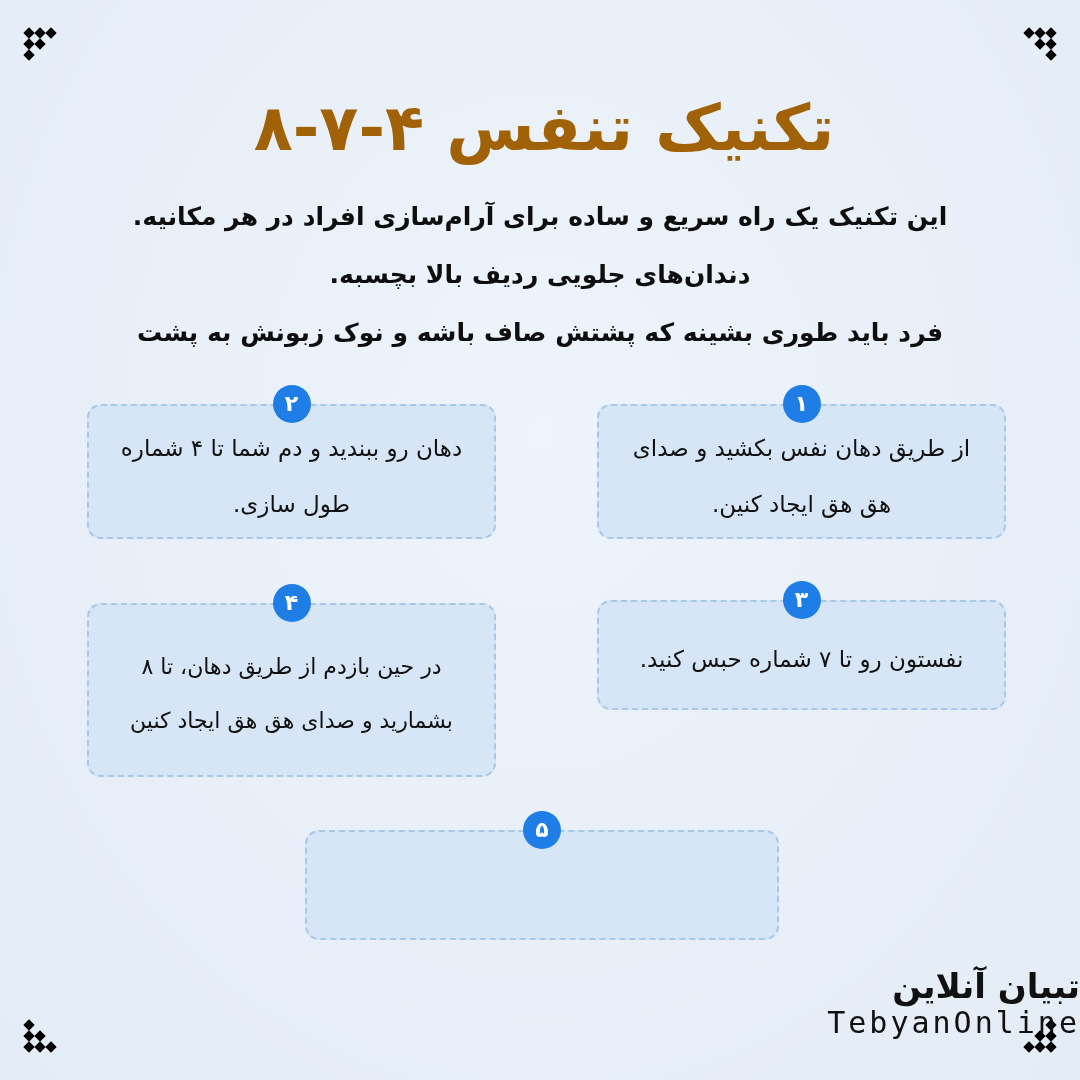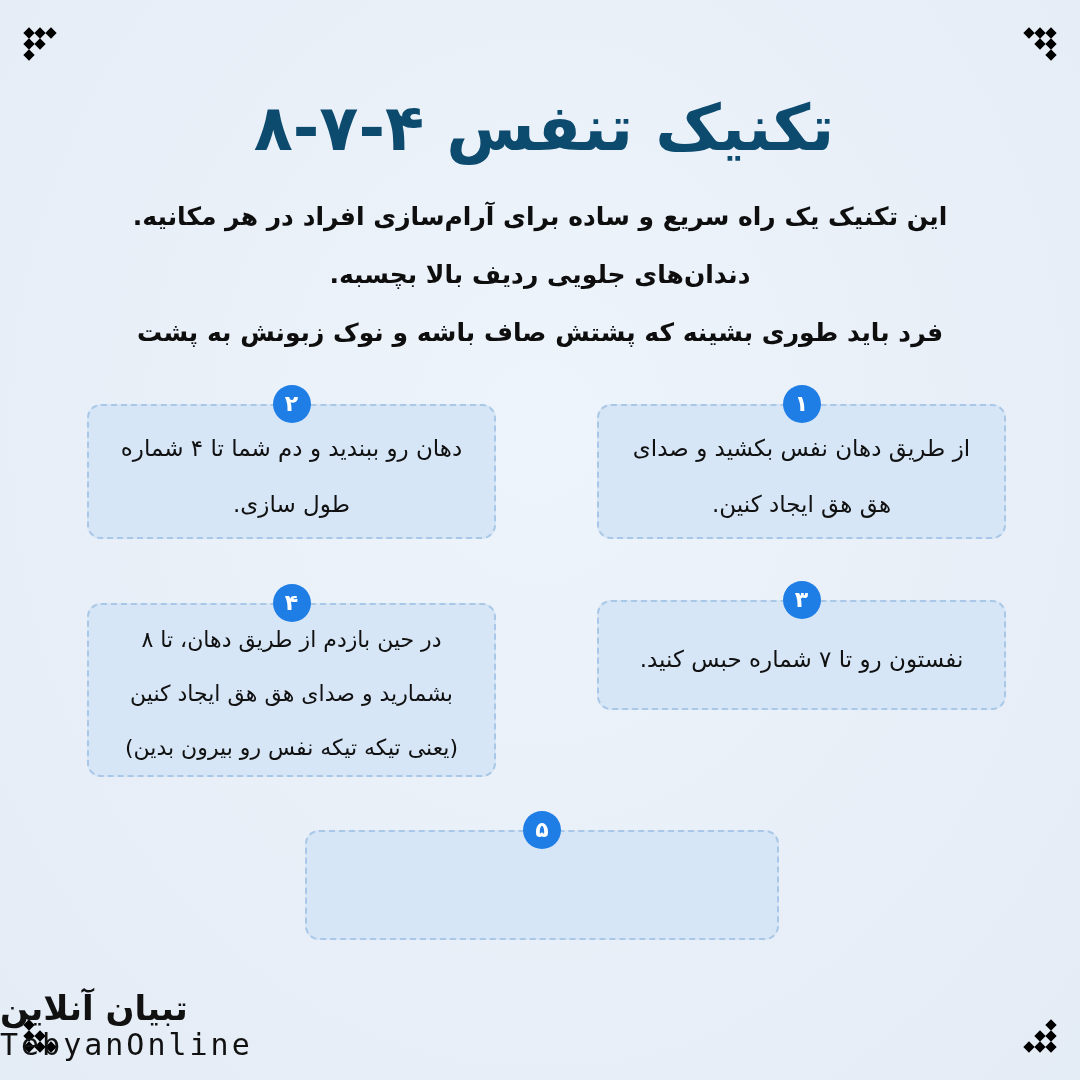--- a/index.html
+++ b/index.html
@@ -22,21 +22,21 @@
     .corner.br { right: 22px; bottom: 26px; }
 
     .title {
       position: absolute; top: 88px; left: 0; right: 0;
       text-align: center;
       direction: rtl;
       font-family: "DejaVu Sans", sans-serif;
       font-weight: 900;
       font-size: 64px;
       line-height: 80px;
-      color: #0c4a6e;
+      color: #a16207;
       letter-spacing: 1px;
       padding-left: 8px;
     }
     .intro {
       position: absolute; top: 182px; left: 60px; right: 60px;
       direction: rtl;
       text-align: center;
       font-weight: bold;
       font-size: 25px;
       line-height: 46px;
@@ -75,22 +75,22 @@
       transform: translateX(-50%);
     }
 
     #step1 { left: 597px; top: 404px; width: 409px; height: 135px; }
     #step2 { left: 87px;  top: 404px; width: 409px; height: 135px; }
     #step3 { left: 597px; top: 600px; width: 409px; height: 110px; }
     #step4 { left: 87px;  top: 603px; width: 409px; height: 174px; font-size: 22px; line-height: 38px; }
     #step5 { left: 305px; top: 830px; width: 474px; height: 110px; }
 
     .logo {
-      position: absolute; left: 0; right: 0; top: 988px;
-      text-align: left;
+      position: absolute; left: 0; right: 0; top: 966px;
+      text-align: right;
     }
     .logo-fa {
       direction: rtl;
       font-weight: 900;
       font-size: 34px;
       line-height: 40px;
       color: #111;
     }
     .logo-en {
       font-family: "DejaVu Sans Mono", monospace;
@@ -184,21 +184,20 @@
   <div class="step-text">
     <p>نفستون رو تا ۷ شماره حبس کنید.</p>
   </div>
 </div>
 
 <div class="step-box" id="step4">
   <div class="badge">۴</div>
   <div class="step-text">
     <p>در حین بازدم از طریق دهان، تا ۸</p>
     <p>بشمارید و صدای هق هق ایجاد کنین</p>
-    <p>(یعنی تیکه تیکه نفس رو بیرون بدین)</p>
   </div>
 </div>
 
 <div class="step-box" id="step5">
   <div class="badge">۵</div>
 </div>
 
 <div class="logo">
   <div class="logo-fa">تبیان آنلاین</div>
   <div class="logo-en">TebyanOnline</div>

